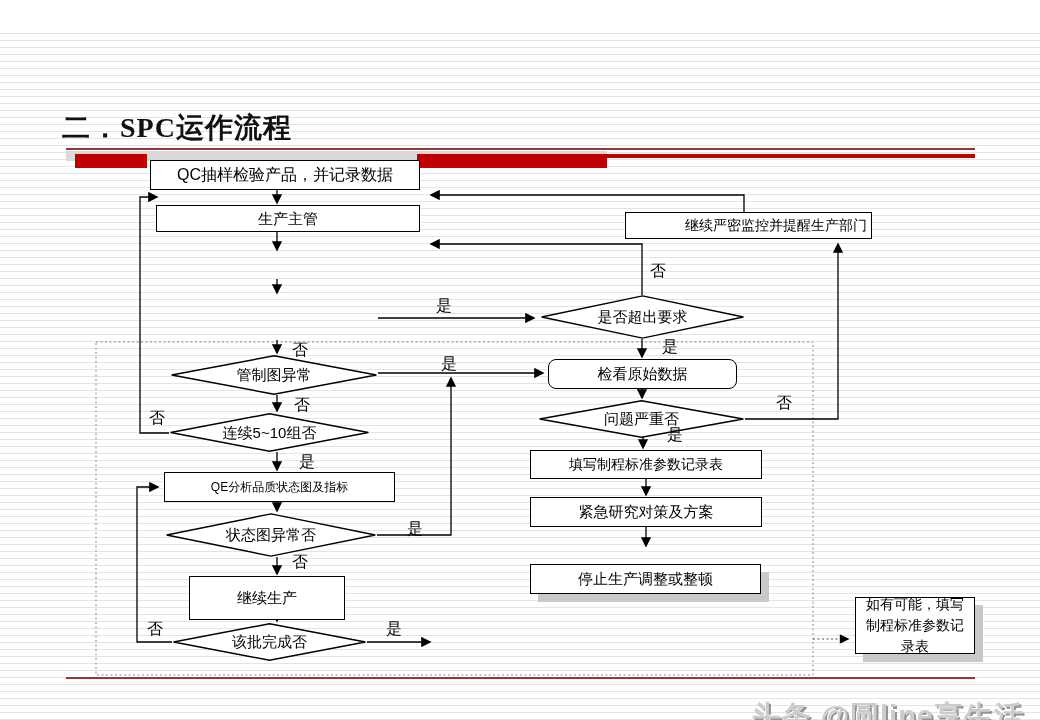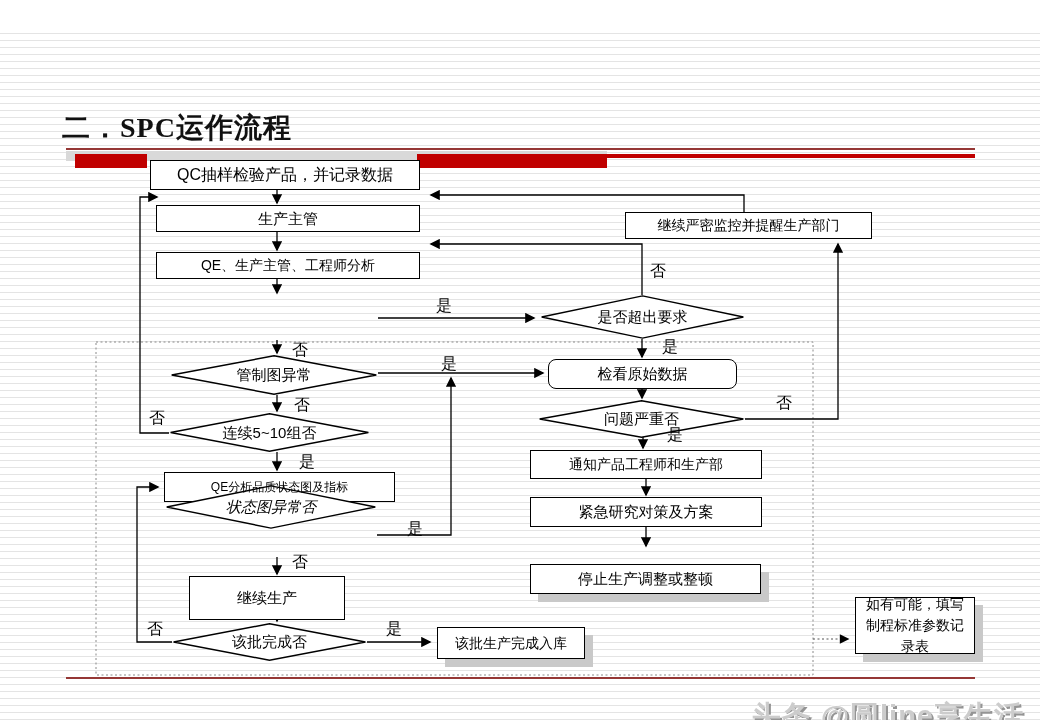--- a/index.html
+++ b/index.html
@@ -98,62 +98,59 @@
   </svg>
 
   <div class="node rect" style="left:150px;top:133px;width:270px;height:30px;font-size:16px;">
     <span class="nlabel">QC抽样检验产品，并记录数据</span>
   </div>
 
   <div class="node rect" style="left:156px;top:178px;width:264px;height:27px;">
     <span class="nlabel">生产主管</span>
   </div>
 
-  <div class="node rect" style="left:156px;top:225px;width:264px;height:27px;font-size:14px;">
-    <span class="nlabel">QE、生产主管、工程师分析</span>
-  </div>
 
 
   <div class="node diamond" style="left:170px;top:328px;width:208px;height:40px;">
     <svg class="dshape" viewBox="0 0 100 40" preserveAspectRatio="none">
         <polygon points="50,0.8 99.2,20 50,39.2 0.8,20"></polygon>
       </svg>
     <span class="nlabel">管制图异常</span>
   </div>
 
   <div class="node diamond" style="left:169px;top:386px;width:201px;height:39px;">
     <svg class="dshape" viewBox="0 0 100 40" preserveAspectRatio="none">
         <polygon points="50,0.8 99.2,20 50,39.2 0.8,20"></polygon>
       </svg>
     <span class="nlabel">连续5~10组否</span>
   </div>
 
   <div class="node rect" style="left:164px;top:445px;width:231px;height:30px;font-size:12px;">
     <span class="nlabel">QE分析品质状态图及指标</span>
   </div>
 
-  <div class="node diamond" style="left:165px;top:458px;width:212px;height:44px;font-style:italic;">
+  <div class="node diamond" style="left:165px;top:486px;width:212px;height:44px;">
     <svg class="dshape" viewBox="0 0 100 40" preserveAspectRatio="none">
         <polygon points="50,0.8 99.2,20 50,39.2 0.8,20"></polygon>
       </svg>
     <span class="nlabel">状态图异常否</span>
   </div>
 
   <div class="node rect" style="left:189px;top:549px;width:156px;height:44px;">
     <span class="nlabel">继续生产</span>
   </div>
 
   <div class="node diamond" style="left:172px;top:596px;width:195px;height:38px;">
     <svg class="dshape" viewBox="0 0 100 40" preserveAspectRatio="none">
         <polygon points="50,0.8 99.2,20 50,39.2 0.8,20"></polygon>
       </svg>
     <span class="nlabel">该批完成否</span>
   </div>
 
-  <div class="node rect" style="left:625px;top:185px;width:247px;height:27px;font-size:14px;">
+  <div class="node rect" style="left:625px;top:185px;width:247px;height:27px;font-size:14px;justify-content:flex-end;">
     <span class="nlabel">继续严密监控并提醒生产部门</span>
   </div>
 
   <div class="node diamond" style="left:540px;top:268px;width:205px;height:44px;">
     <svg class="dshape" viewBox="0 0 100 40" preserveAspectRatio="none">
         <polygon points="50,0.8 99.2,20 50,39.2 0.8,20"></polygon>
       </svg>
     <span class="nlabel">是否超出要求</span>
   </div>
 
@@ -162,34 +159,31 @@
   </div>
 
   <div class="node diamond" style="left:538px;top:373px;width:207px;height:38px;">
     <svg class="dshape" viewBox="0 0 100 40" preserveAspectRatio="none">
         <polygon points="50,0.8 99.2,20 50,39.2 0.8,20"></polygon>
       </svg>
     <span class="nlabel">问题严重否</span>
   </div>
 
   <div class="node rect" style="left:530px;top:423px;width:232px;height:29px;font-size:14px;">
-    <span class="nlabel">通知产品工程师和生产部</span>
+    <span class="nlabel">填写制程标准参数记录表</span>
   </div>
 
   <div class="node rect" style="left:530px;top:470px;width:232px;height:30px;">
     <span class="nlabel">紧急研究对策及方案</span>
   </div>
 
   <div class="node rect shadowed" style="left:530px;top:537px;width:231px;height:30px;">
     <span class="nlabel">停止生产调整或整顿</span>
   </div>
 
-  <div class="node rect shadowed" style="left:437px;top:600px;width:148px;height:32px;font-size:14px;">
-    <span class="nlabel">该批生产完成入库</span>
-  </div>
 
   <div class="node rect shadowed small-text" style="left:855px;top:570px;width:120px;height:57px;">
     <span class="nlabel">如有可能，填写制程标准参数记录表</span>
   </div>
 
   <span class="edge-label" style="left:292px;top:313px;">否</span>
   <span class="edge-label" style="left:436px;top:269px;">是</span>
   <span class="edge-label" style="left:294px;top:368px;">否</span>
   <span class="edge-label" style="left:441px;top:327px;">是</span>
   <span class="edge-label" style="left:149px;top:381px;">否</span>

